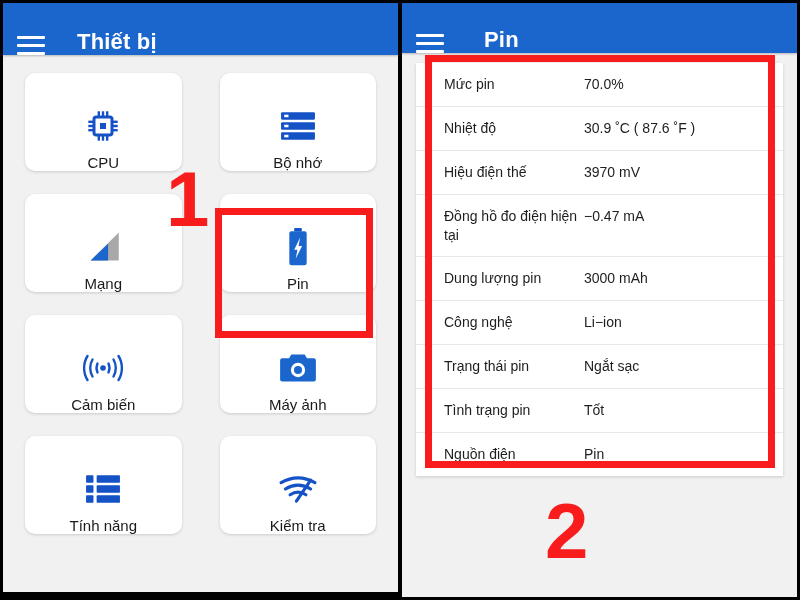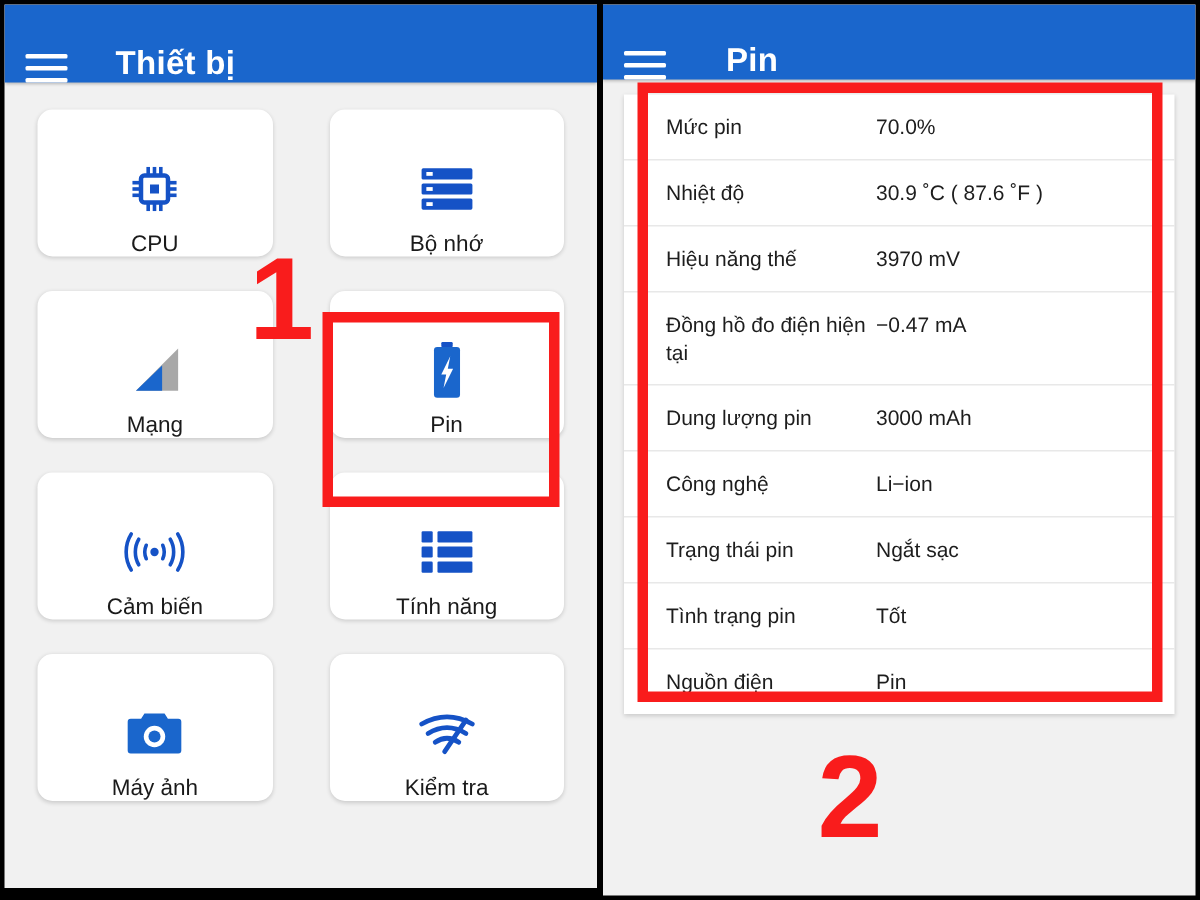--- a/index.html
+++ b/index.html
@@ -155,47 +155,47 @@
               <path d="M36.5 4 A 17 20 0 0 1 36.5 28"></path>
             </g>
             <circle cx="21" cy="16" r="2.8" fill="#1552c6"></circle>
           </svg>
         </div>
         <div class="tile-label">Cảm biến</div>
       </div>
 
       <div class="tile">
         <div class="tile-icon">
+          <svg width="38" height="30" viewBox="0 0 34 26">
+            <path d="M11 1 h12 l2 3.2 h6.2 a1.8 1.8 0 0 1 1.8 1.8 v17.2 a1.8 1.8 0 0 1 -1.8 1.8 h-28.4 a1.8 1.8 0 0 1 -1.8 -1.8 v-17.2 a1.8 1.8 0 0 1 1.8 -1.8 h6.2 z" fill="#1a66cc"></path>
+            <circle cx="17" cy="14.8" r="6.4" fill="#fff"></circle>
+            <circle cx="17" cy="14.8" r="3.6" fill="#1a66cc"></circle>
+          </svg>
+        </div>
+        <div class="tile-label">Máy ảnh</div>
+      </div>
+
+      <div class="tile">
+        <div class="tile-icon">
           <svg width="36" height="30" viewBox="0 0 34 28">
             <g fill="#1552c6">
               <rect x="1" y="1" width="7" height="7" rx="0.8"></rect>
               <rect x="1" y="10.5" width="7" height="7" rx="0.8"></rect>
               <rect x="1" y="20" width="7" height="7" rx="0.8"></rect>
               <rect x="11" y="1" width="22" height="7" rx="0.8"></rect>
               <rect x="11" y="10.5" width="22" height="7" rx="0.8"></rect>
               <rect x="11" y="20" width="22" height="7" rx="0.8"></rect>
             </g>
           </svg>
         </div>
         <div class="tile-label">Tính năng</div>
       </div>
 
       <div class="tile">
         <div class="tile-icon">
-          <svg width="38" height="30" viewBox="0 0 34 26">
-            <path d="M11 1 h12 l2 3.2 h6.2 a1.8 1.8 0 0 1 1.8 1.8 v17.2 a1.8 1.8 0 0 1 -1.8 1.8 h-28.4 a1.8 1.8 0 0 1 -1.8 -1.8 v-17.2 a1.8 1.8 0 0 1 1.8 -1.8 h6.2 z" fill="#1a66cc"></path>
-            <circle cx="17" cy="14.8" r="6.4" fill="#fff"></circle>
-            <circle cx="17" cy="14.8" r="3.6" fill="#1a66cc"></circle>
-          </svg>
-        </div>
-        <div class="tile-label">Máy ảnh</div>
-      </div>
-
-      <div class="tile">
-        <div class="tile-icon">
           <svg width="40" height="30" viewBox="0 0 38 28">
             <g fill="none" stroke="#1552c6" stroke-linecap="round">
               <path d="M3 8 Q19 -1 35 8" stroke-width="3"></path>
               <path d="M7 14 Q19 6.5 31 14" stroke-width="3"></path>
               <path d="M11.5 19.5 Q19 14.5 26.5 19.5" stroke-width="3"></path>
             </g>
             <path d="M31 5.5 L17.5 25.5" stroke="#1552c6" stroke-width="3" stroke-linecap="round"></path>
           </svg>
         </div>
         <div class="tile-label">Kiểm tra</div>
@@ -218,21 +218,21 @@
     <div class="table-wrap">
       <div class="trow">
         <div class="tkey">Mức pin</div>
         <div class="tval">70.0%</div>
       </div>
       <div class="trow">
         <div class="tkey">Nhiệt độ</div>
         <div class="tval">30.9 ˚C  ( 87.6 ˚F )</div>
       </div>
       <div class="trow">
-        <div class="tkey">Hiệu năng thế</div>
+        <div class="tkey">Hiệu điện thế</div>
         <div class="tval">3970 mV</div>
       </div>
       <div class="trow">
         <div class="tkey">Đồng hồ đo điện hiện tại</div>
         <div class="tval">−0.47 mA</div>
       </div>
       <div class="trow">
         <div class="tkey">Dung lượng pin</div>
         <div class="tval">3000 mAh</div>
       </div>

